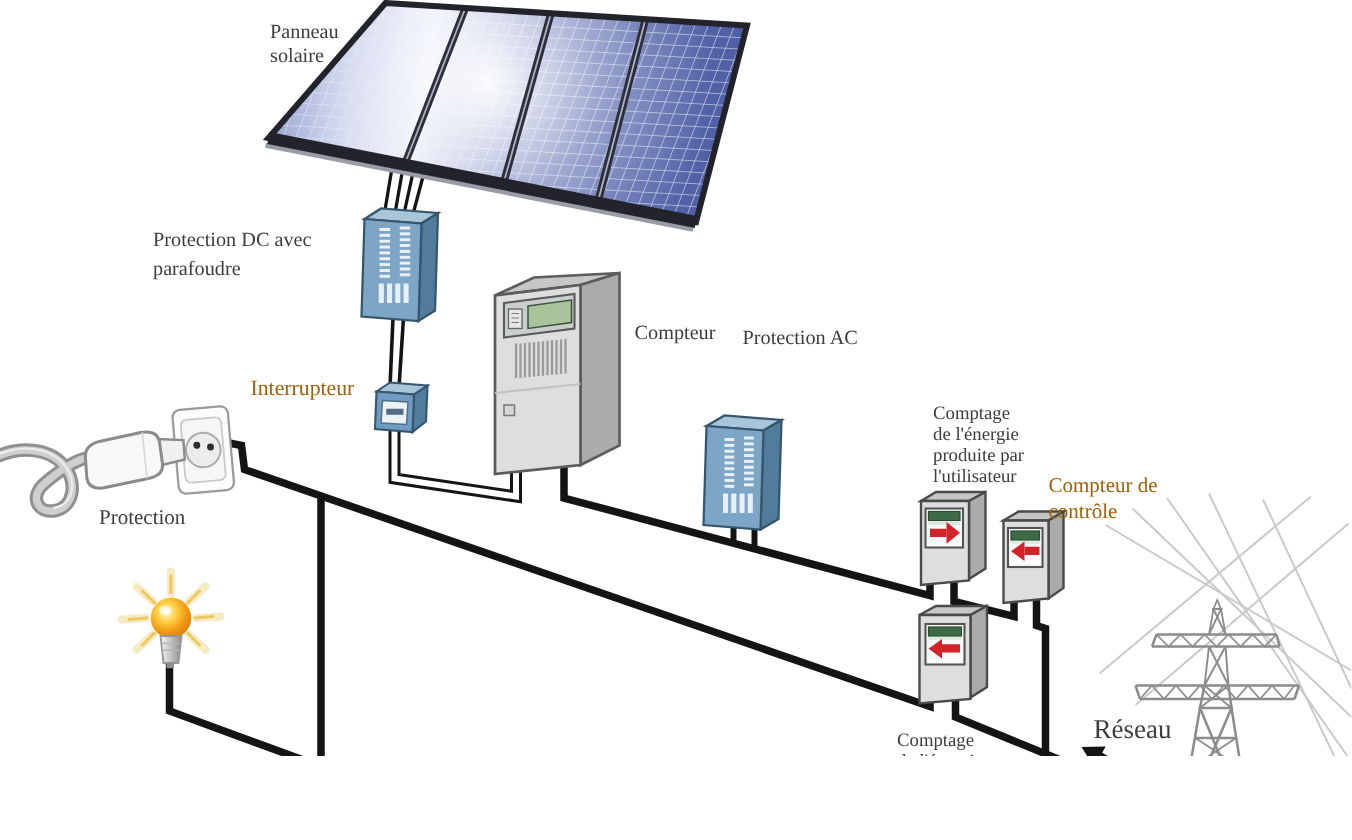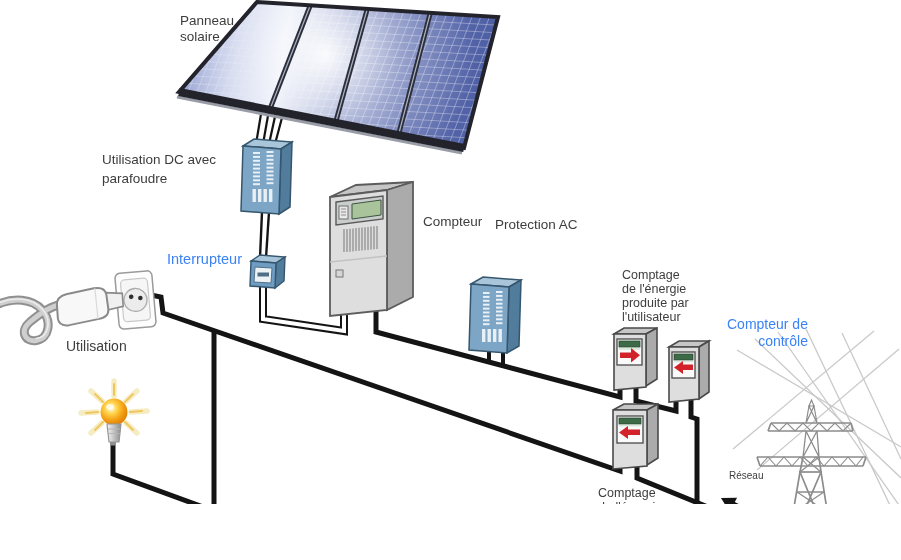--- a/index.html
+++ b/index.html
@@ -1,32 +1,32 @@
 <!DOCTYPE html>
 <html><head>
 <meta charset="utf-8">
 <style>
   html,body{margin:0;padding:0;background:#fff;}
   .canvas{
     position:relative;width:901px;height:504px;background:#ffffff;overflow:hidden;
-    font-family:Liberation Sans, sans-serif;
+    font-family:Liberation Serif, serif;
   }
   .canvas svg{position:absolute;left:0;top:0;}
   .lbl{position:absolute;font-size:13.5px;line-height:16px;color:#3d3d3d;white-space:pre-line;}
-  .lbl.gray{color:#3b82f6;}
+  .lbl.gray{color:#a16207;}
   #lbl-panneau{left:180px;top:13px;}
   #lbl-protection-dc{left:102px;top:150px;line-height:19px;}
   #lbl-interrupteur{left:167px;top:251px;font-size:14.5px;}
   #lbl-onduleur{left:423px;top:214px;}
   #lbl-protection-ac{left:495px;top:217px;}
   #lbl-comptage-produite{left:622px;top:268px;font-size:12.5px;line-height:14px;}
-  #lbl-compteur-controle{left:727px;top:316px;font-size:14px;line-height:17px;text-align:right;}
+  #lbl-compteur-controle{left:699px;top:316px;font-size:14px;line-height:17px;}
   #lbl-utilisation{left:66px;top:338px;font-size:14px;}
   #lbl-comptage-fournie{left:598px;top:487px;font-size:12.5px;line-height:13.5px;}
-  #lbl-reseau{left:729px;top:468px;font-size:10px;}
+  #lbl-reseau{left:729px;top:478px;font-size:18px;}
 </style>
 </head>
 <body>
 
 <div class="canvas">
 
 <svg width="901" height="560" viewBox="0 0 901 560">
   <defs>
     <linearGradient id="panelGrad" x1="180" y1="40" x2="500" y2="95" gradientUnits="userSpaceOnUse">
       <stop offset="0" stop-color="#8c98cc"></stop>
@@ -291,31 +291,31 @@
       <path d="M108,429 L120,429 M108,433.5 L119.5,433.5" stroke="#b5b5b5" stroke-width="1" fill="none"></path>
       <rect x="111" y="442" width="5" height="3.5" fill="#8f8f8f"></rect>
     </g>
   </g>
 
   <polygon fill="#141414" points="721,498 729.5,511.7 731.8,507.5 755.2,520.1 752.9,524.3 769,524 760.5,510.3 758.2,514.5 734.8,501.9 737.1,497.7"></polygon>
 </svg>
 
 <div class="lbl" id="lbl-panneau">Panneau
 solaire</div>
-<div class="lbl" id="lbl-protection-dc">Utilisation DC avec
+<div class="lbl" id="lbl-protection-dc">Protection DC avec
 parafoudre</div>
 <div class="lbl gray" id="lbl-interrupteur">Interrupteur</div>
 <div class="lbl" id="lbl-onduleur">Compteur</div>
 <div class="lbl" id="lbl-protection-ac">Protection AC</div>
 <div class="lbl" id="lbl-comptage-produite">Comptage
 de l'énergie
 produite par
 l'utilisateur</div>
 <div class="lbl gray" id="lbl-compteur-controle">Compteur de
 contrôle</div>
-<div class="lbl" id="lbl-utilisation">Utilisation</div>
+<div class="lbl" id="lbl-utilisation">Protection</div>
 <div class="lbl" id="lbl-comptage-fournie">Comptage
 de l'énergie
 fournie
 au utilisateur</div>
 <div class="lbl" id="lbl-reseau">Réseau</div>
 
 </div>
 
 </body></html>

